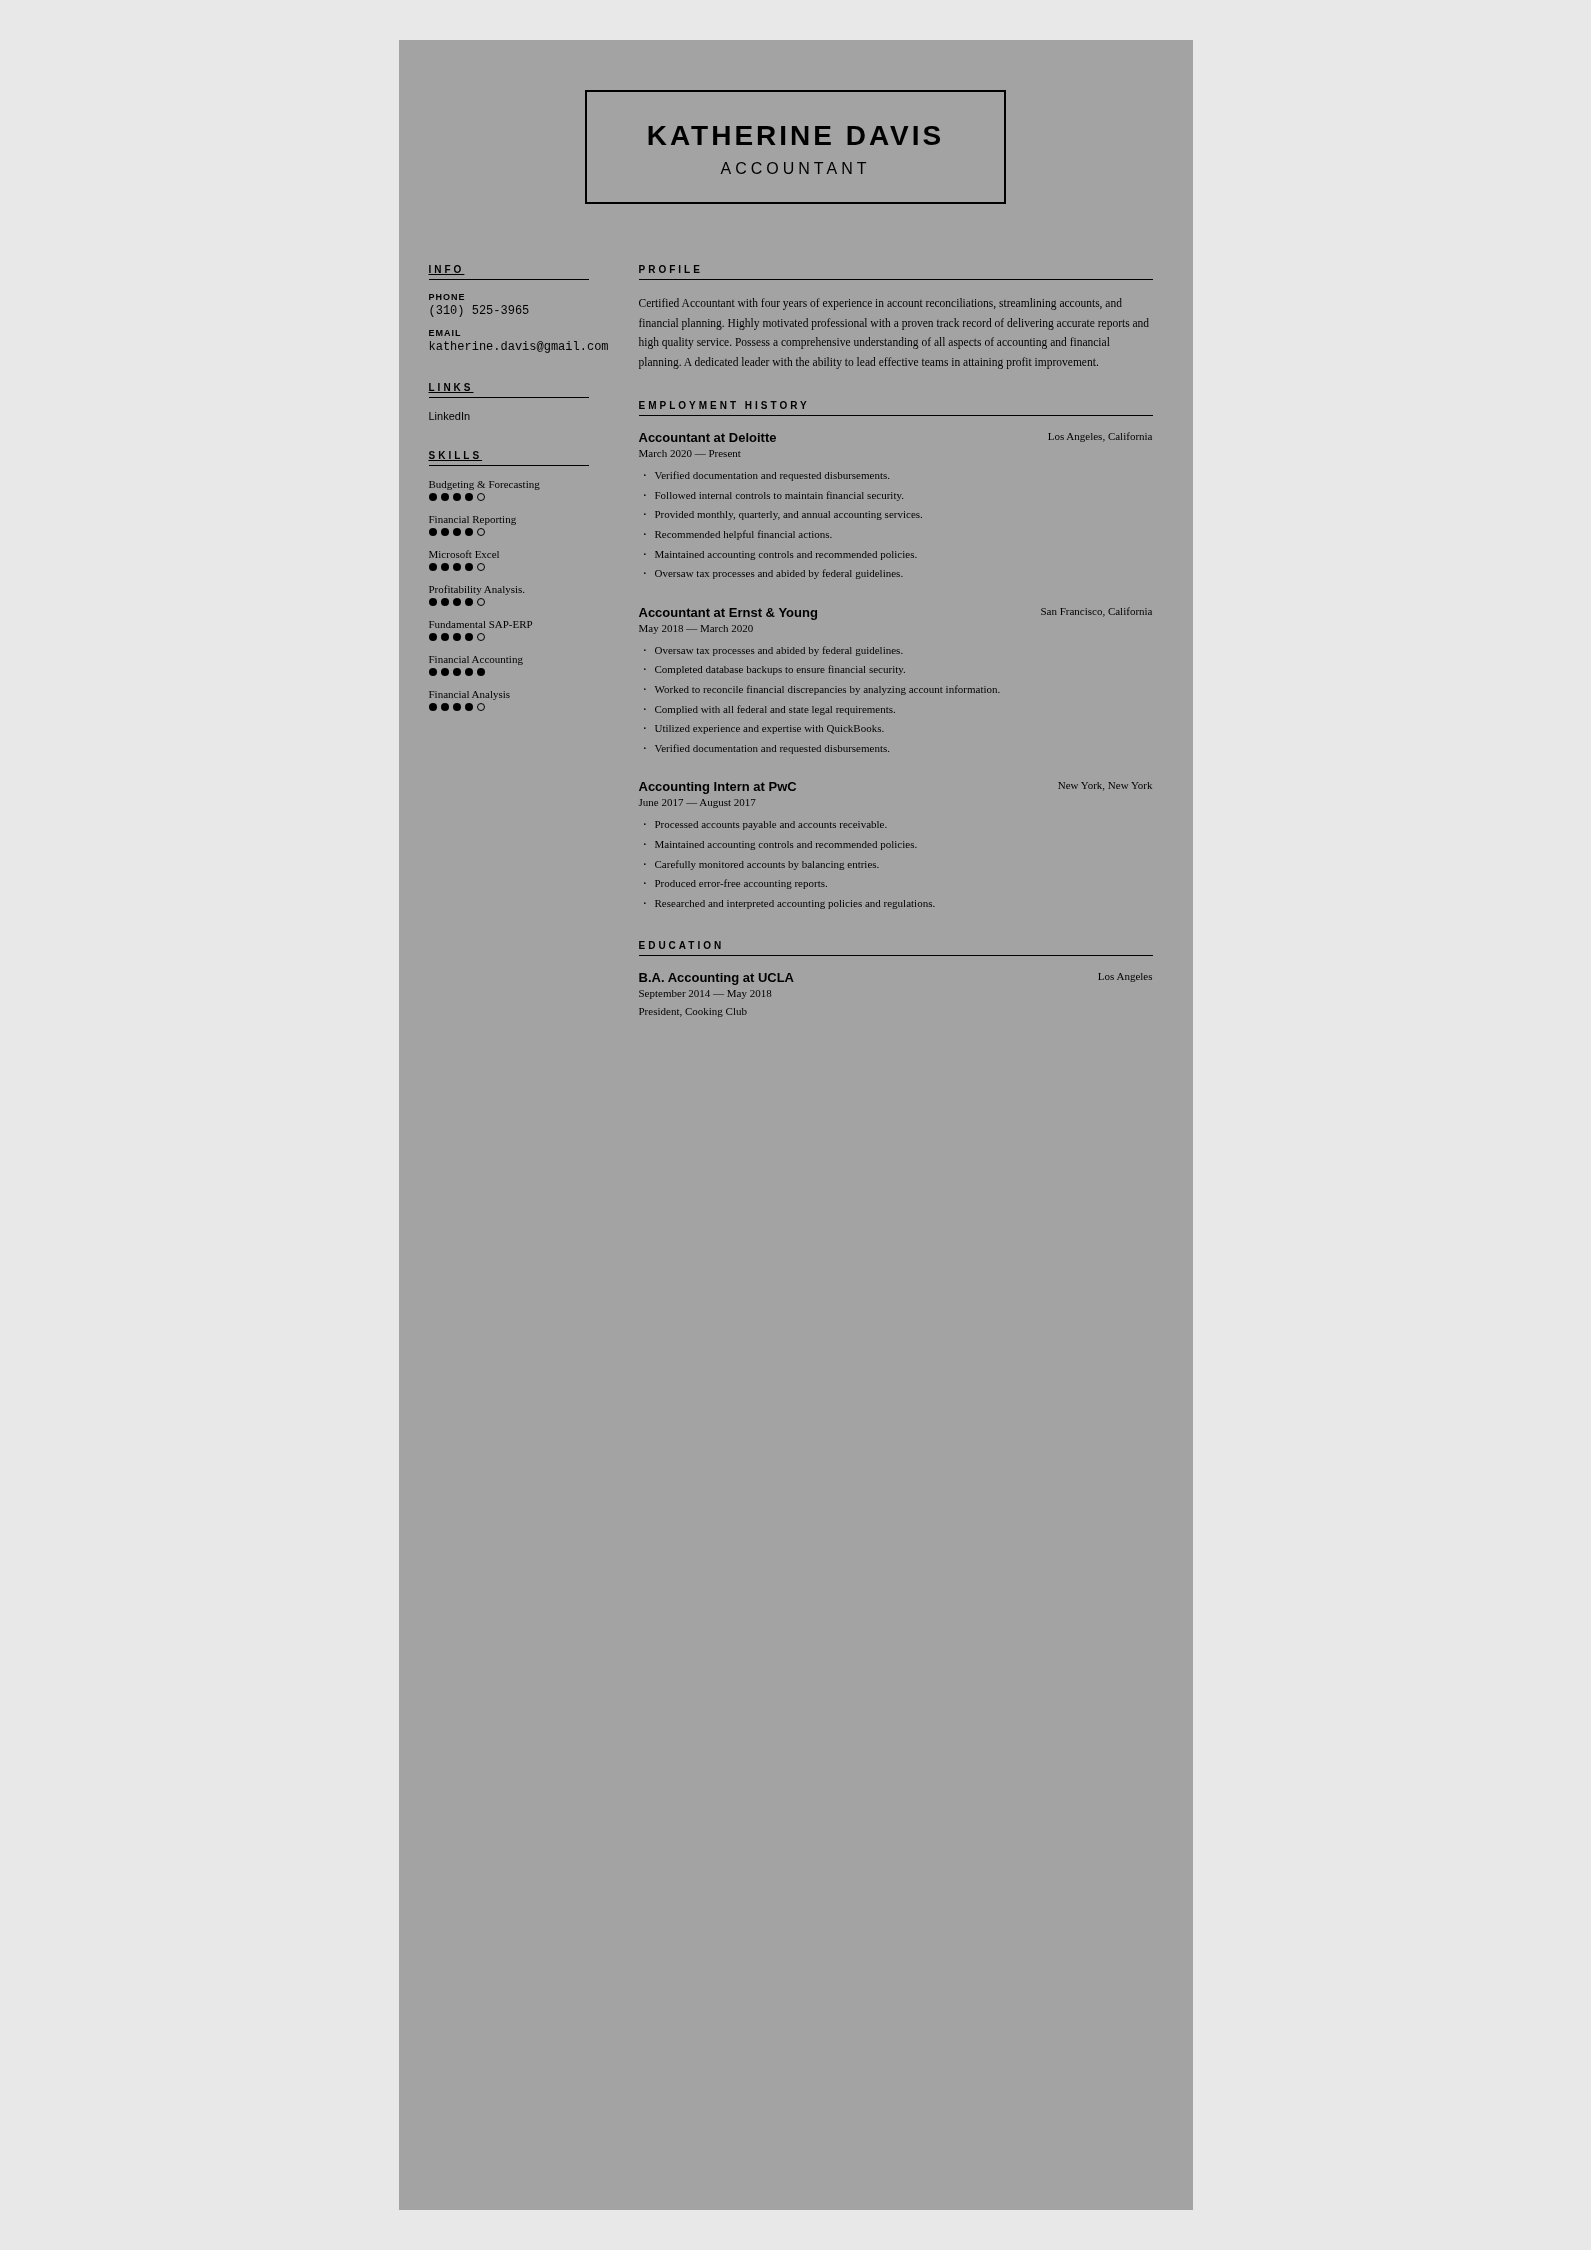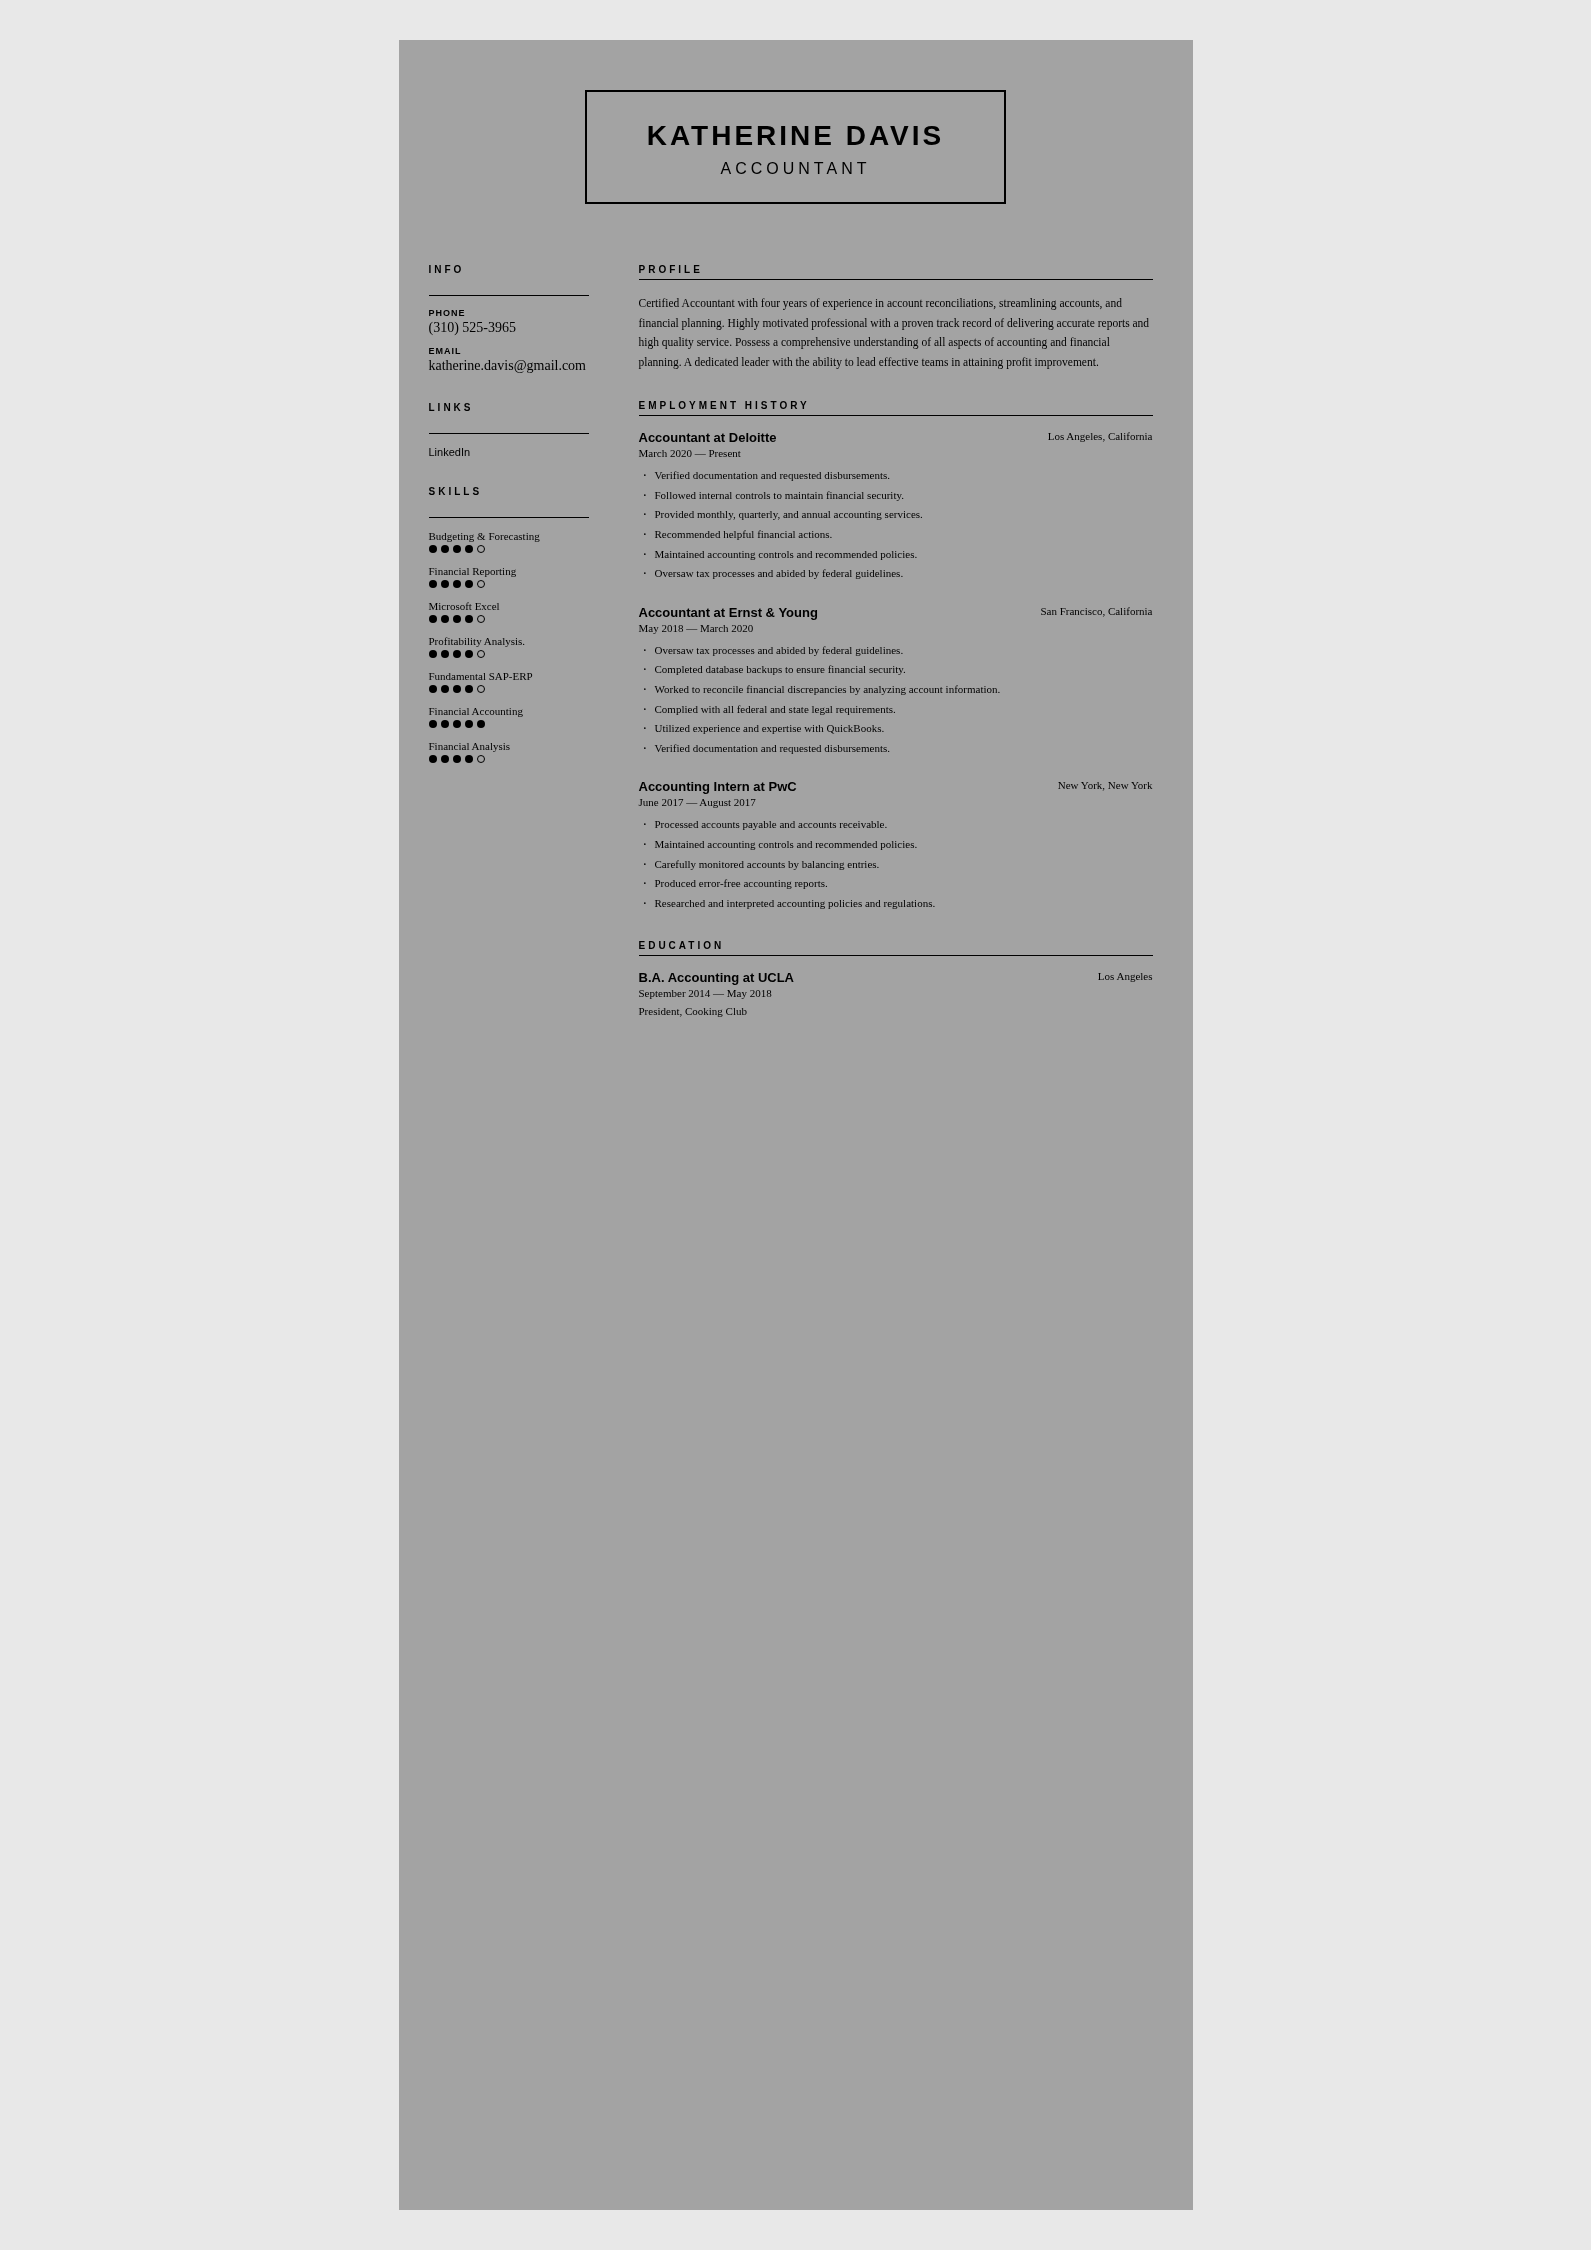--- a/index.html
+++ b/index.html
@@ -61,35 +61,36 @@
       margin-bottom: 28px;
     }
     .sidebar-section-title {
       font-family: Arial, Helvetica, sans-serif;
       font-size: 10px;
       font-weight: 700;
       letter-spacing: 3px;
       text-transform: uppercase;
       color: #000;
       border-bottom: 1.5px solid #000;
-      padding-bottom: 20px;
+      padding-bottom: 4px;
       margin-bottom: 12px;
+      text-decoration: underline;
     }
     .sidebar-label {
       font-family: Arial, Helvetica, sans-serif;
       font-size: 9px;
       font-weight: 700;
       letter-spacing: 1px;
       text-transform: uppercase;
       color: #000;
       margin-bottom: 2px;
     }
     .sidebar-value {
-      font-family: Liberation Serif, serif;
-      font-size: 14px;
+      font-family: Liberation Mono, monospace;
+      font-size: 12px;
       color: #000;
       margin-bottom: 10px;
     }
     .sidebar-link {
       font-family: Liberation Sans, sans-serif;
       font-size: 11px;
       color: #000;
     }
     .skill-name {
       font-family: Georgia, serif;

